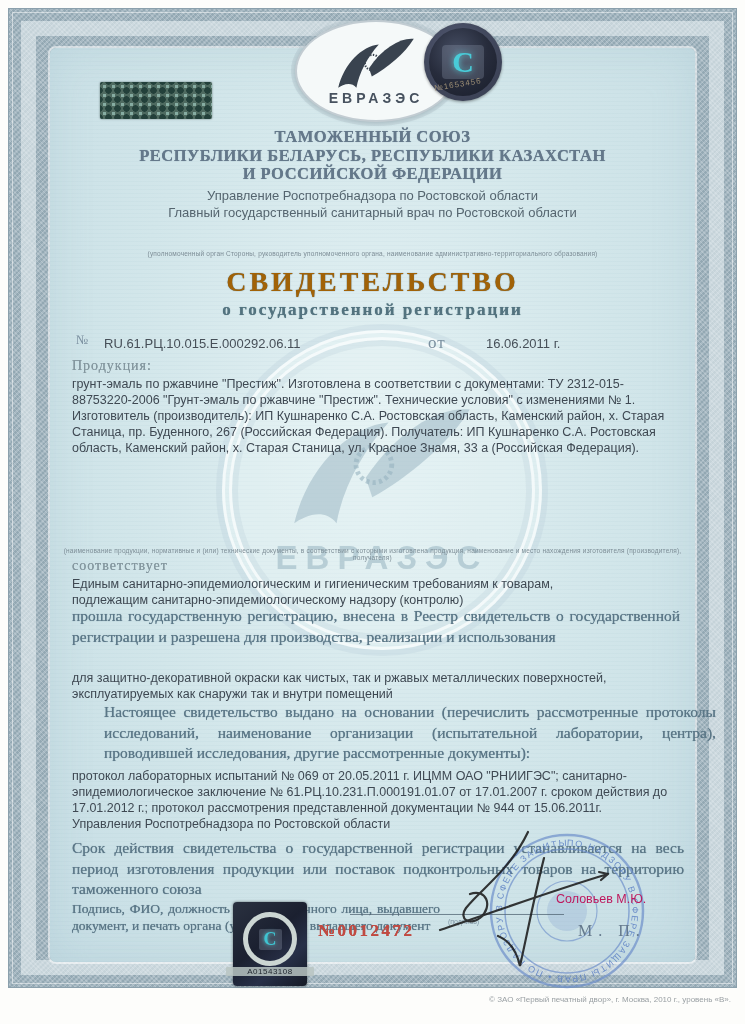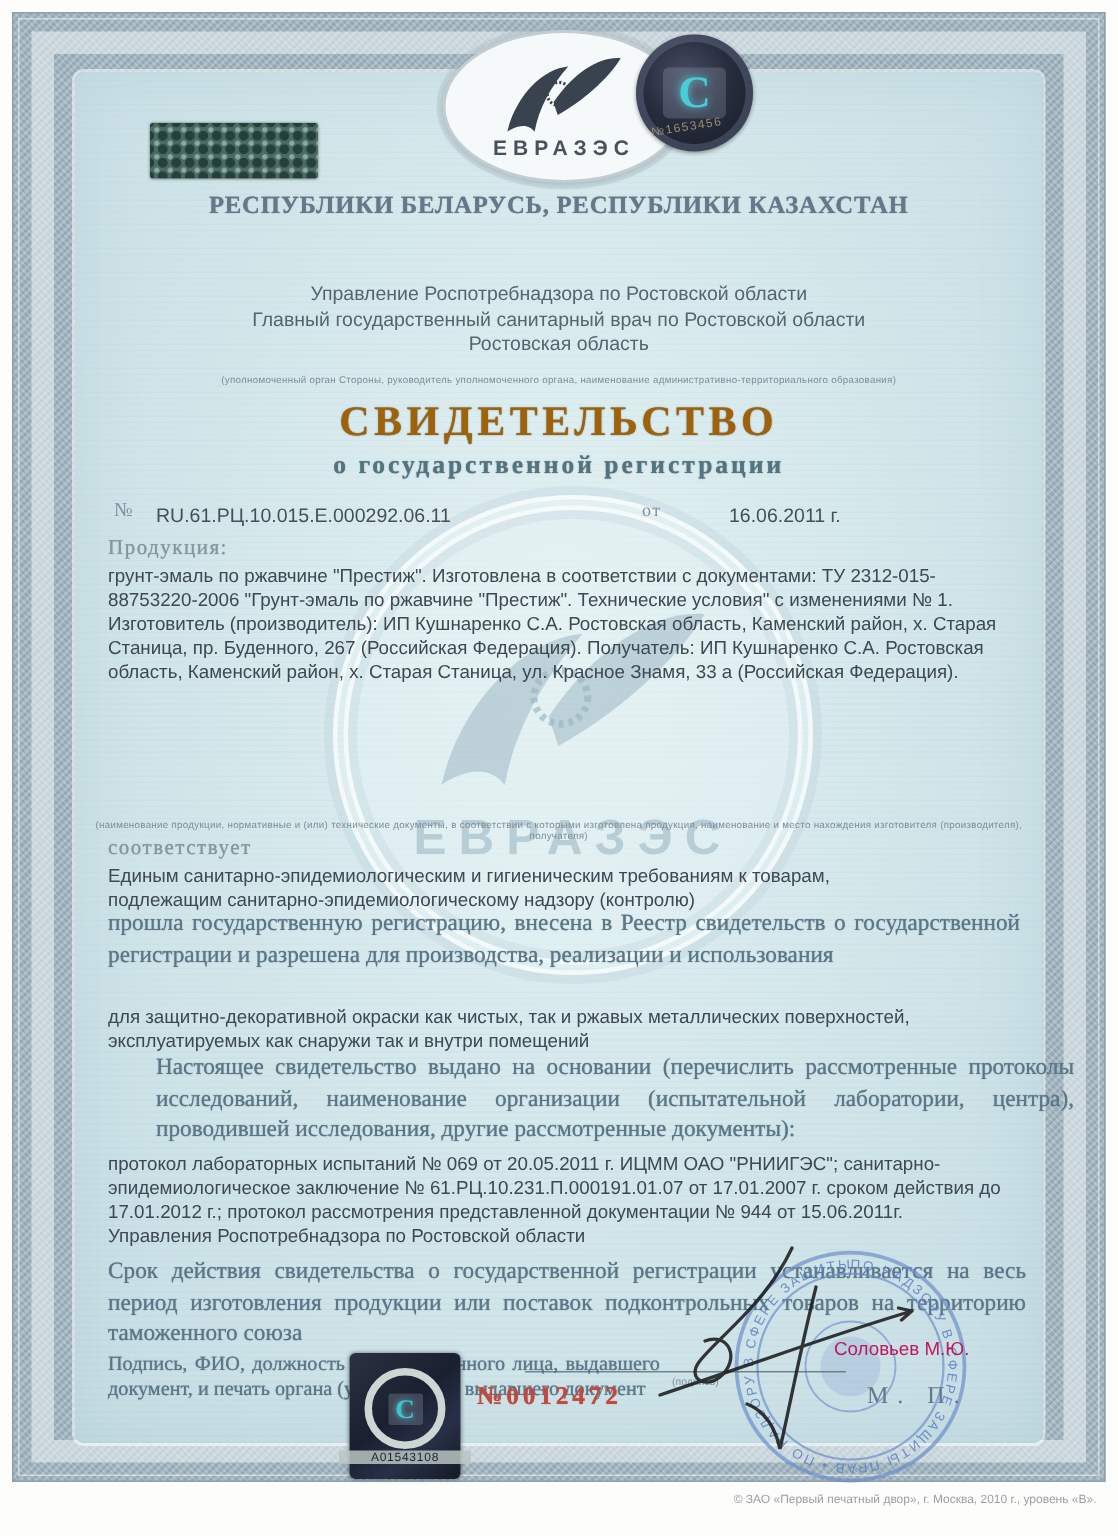--- a/index.html
+++ b/index.html
@@ -52,21 +52,21 @@
   .tiny-caption{position:absolute;left:58px;width:629px;text-align:center;font-size:6.5px;color:#7d8d96;letter-spacing:.2px;}
 
   .doc-title{top:266px;font-family:"Liberation Serif",serif;font-weight:bold;font-size:28px;letter-spacing:3px;
     color:#a16207;text-shadow:0 0 1px #50707f;}
   .doc-subtitle{top:300px;font-family:"Liberation Serif",serif;font-weight:bold;font-size:17px;letter-spacing:2px;
     color:#53737f;text-shadow:0 0 .8px #53737f;}
 
   .numrow{position:absolute;left:72px;top:334px;width:600px;height:20px;}
   .no-label{position:absolute;left:4px;top:-2px;font-family:"Liberation Serif",serif;font-size:13px;color:#7b90a0;}
   .no-value{position:absolute;left:32px;top:2px;font-size:13px;color:#464f58;}
-  .from-label{position:absolute;left:356px;top:-1px;font-family:"Liberation Serif",serif;font-size:12px;color:#7b90a0;letter-spacing:1px;text-align:center;}
+  .from-label{position:absolute;left:356px;top:-1px;font-family:"Liberation Serif",serif;font-size:17px;color:#7b90a0;letter-spacing:1px;text-align:center;}
   .date-value{position:absolute;left:382px;top:2px;font-size:13px;color:#464f58;margin-left:32px;}
 
   .field-label{position:absolute;left:72px;font-family:"Liberation Serif",serif;font-size:14px;color:#84979f;letter-spacing:1px;text-shadow:0 0 .6px #84979f;}
   .sans-body{position:absolute;left:72px;font-size:12.5px;line-height:16px;color:#3e4852;}
   .serif-body{position:absolute;left:72px;font-family:"Liberation Serif",serif;font-size:15.5px;line-height:20.5px;
     color:#5b7787;text-align:justify;text-shadow:0 0 .7px #5b7787;}
 
   
   .watermark{position:absolute;left:222px;top:330px;width:300px;height:300px;border-radius:50%;z-index:0;
     border:10px double rgba(255,255,255,.65);box-shadow:0 0 0 6px rgba(190,210,220,.35), inset 0 0 0 6px rgba(190,210,220,.3);
@@ -119,26 +119,27 @@
   </svg>
   <div class="word">ЕВРАЗЭС</div>
 </div>
 
 <div class="holo-top">
   <span class="holo-glyph">С</span>
   <span class="holo-num">№1653456</span>
 </div>
 
 <div class="center-col union">
+  <div>ТАМОЖЕННЫЙ СОЮЗ</div>
   <div>РЕСПУБЛИКИ БЕЛАРУСЬ, РЕСПУБЛИКИ КАЗАХСТАН</div>
+  <div>И РОССИЙСКОЙ ФЕДЕРАЦИИ</div>
 </div>
 <div class="center-col authority">
   <div>Управление Роспотребнадзора по Ростовской области</div>
   <div>Главный государственный санитарный врач по Ростовской области</div>
-  <div>Ростовская область</div>
 </div>
 <div class="tiny-caption" style="top:250px;">(уполномоченный орган Стороны, руководитель уполномоченного органа, наименование административно-территориального образования)</div>
 
 <div class="center-col doc-title">СВИДЕТЕЛЬСТВО</div>
 <div class="center-col doc-subtitle">о государственной регистрации</div>
 
 <div class="numrow">
   <span class="no-label">№</span>
   <span class="no-value">RU.61.РЦ.10.015.Е.000292.06.11</span>
   <span class="from-label">от</span>

